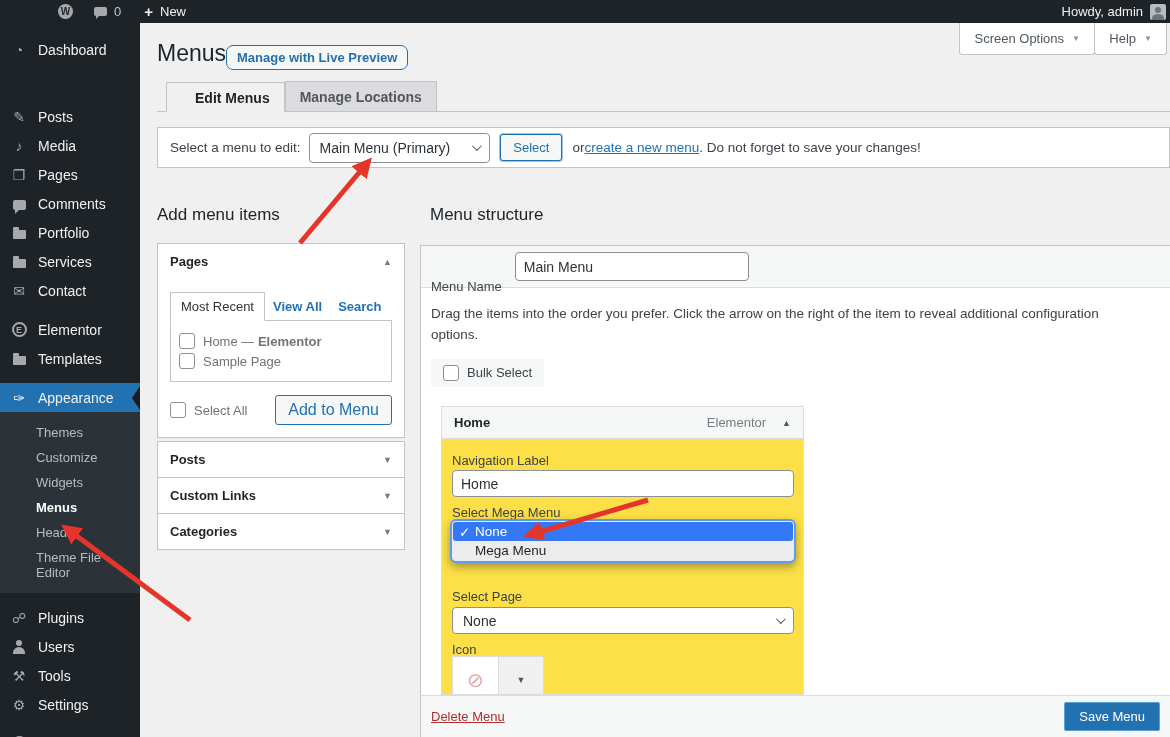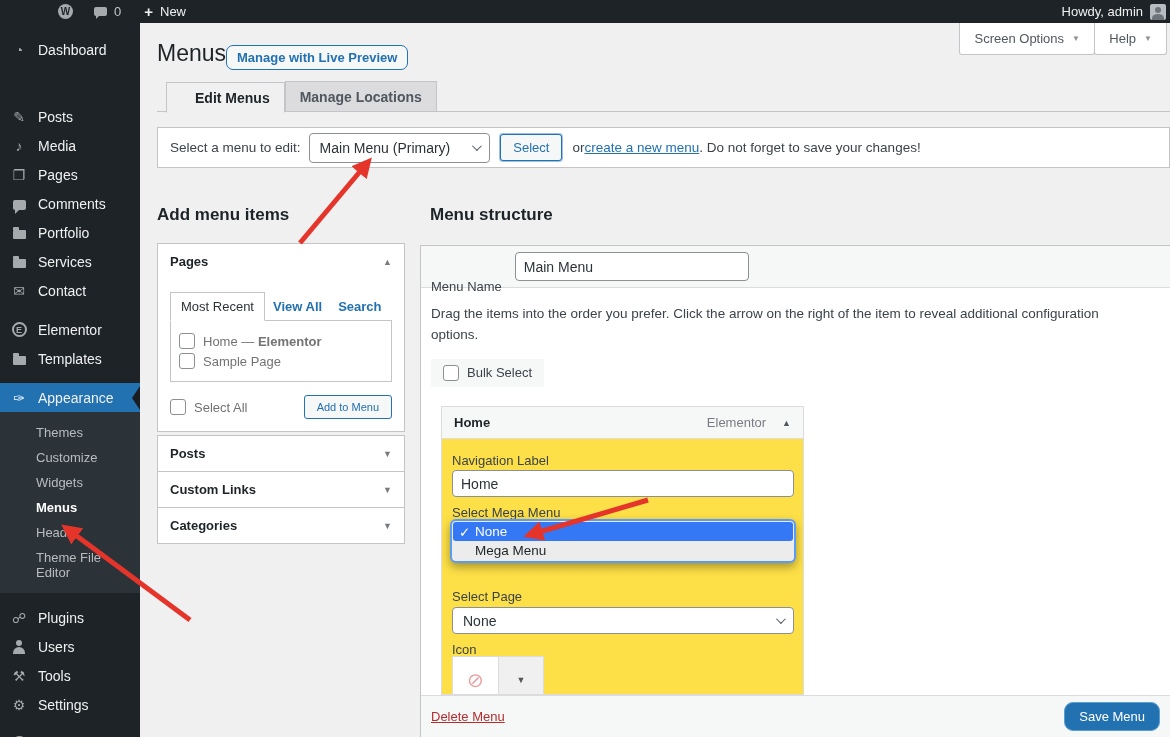--- a/index.html
+++ b/index.html
@@ -64,35 +64,35 @@
     display:flex; align-items:center; padding:0 12px; font-size:13.5px; color:#3c434a; }
   .fake-select { display:flex; align-items:center; gap:22px; border:1px solid #8c8f94; border-radius:4px; background:#fff;
     height:30px; padding:0 10px; margin:0 10px 0 8px; font-size:14px; color:#2c3338; cursor:pointer; }
   .chev { width:7px; height:7px; border-right:1.8px solid #50575e; border-bottom:1.8px solid #50575e; transform:rotate(45deg) translateY(-2px); }
   .btn-select { padding:5px 12px; font-size:13px; color:#2271b1; background:#f6f7f7; border:1px solid #2271b1;
     border-radius:3px; box-shadow:0 0 0 1px #9ec2e6; margin-right:10px; cursor:pointer; }
   a.bluelink { color:#2271b1; text-decoration:underline; cursor:pointer; }
 
   
   .leftcol { position:absolute; left:157px; top:205px; width:248px; }
-  .colhead { font-size:17px; font-weight:700; color:#1d2327; }
+  .colhead { font-size:17px; font-weight:400; color:#1d2327; }
   .panel { border:1px solid #c3c4c7; background:#fff; }
   .panel-h { display:flex; align-items:center; justify-content:space-between; padding:0 12px; height:35px;
     font-size:13px; font-weight:600; color:#1d2327; cursor:pointer; }
   .acc-tri { font-size:9px; color:#787c82; }
   .pages-body { padding:0 12px 12px; }
   .itabs { margin-top:13px; position:relative; z-index:2; display:flex; align-items:flex-end; }
   .itab-on { background:#fff; border:1px solid #c3c4c7; border-bottom:1px solid #fff; margin-bottom:-1px;
     padding:6px 10px; font-size:13px; color:#2c3338; cursor:pointer; }
   .itab-link { padding:6px 8px; font-size:13px; color:#2271b1; font-weight:bold; cursor:pointer; }
   .tabpanel { position:relative; z-index:1; border:1px solid #c3c4c7; background:#fff; padding:10px 8px; }
   .chkrow { display:flex; align-items:center; gap:8px; font-size:13px; color:#737373; padding:2px 0; }
   .cb { width:16px; height:16px; border:1px solid #8c8f94; border-radius:3px; background:#fff; flex:none; cursor:pointer; }
   .addrow { display:flex; align-items:center; justify-content:space-between; margin-top:13px; }
-  .btn-sec { padding:5px 12px; font-size:11px; color:#2271b1; background:#f6f7f7; border:1px solid #2271b1; border-radius:3px; cursor:pointer; }
+  .btn-sec { padding:5px 12px; font-size:16px; color:#2271b1; background:#f6f7f7; border:1px solid #2271b1; border-radius:3px; cursor:pointer; }
   .panel.stack { margin-top:3px; }
   .panel.stack + .panel.stack { margin-top:-1px; }
 
   
   .structhead { position:absolute; left:430px; top:205px; }
   .structbox { position:absolute; left:420px; top:245px; width:750px; height:492px; background:#fff; border:1px solid #c3c4c7; border-right:none; border-bottom:none; }
   .mn-row { height:42px; background:#f6f7f7; border-bottom:1px solid #dcdcde; display:flex; align-items:center; padding:0 10px; gap:13px; }
   .lbl13 { font-size:13px; color:#3c434a;margin-top:40px; }
   .txt { height:29px; border:1px solid #8c8f94; border-radius:4px; padding:0 8px; font-size:14px; color:#2c3338; background:#fff; font-family:"Liberation Sans",sans-serif; }
   .mn-row .txt { width:234px; }
@@ -119,21 +119,21 @@
   .selectbox .chev { margin-left:auto; }
   .iconpick { position:absolute; left:10px; top:217px; display:flex; border:1px solid #dcdcde; }
   .ip-a { width:46px; height:46px; background:#fff; display:flex; align-items:center; justify-content:center;
     color:#e9a2a2; font-size:20px; border-right:1px solid #dcdcde; cursor:pointer; }
   .ip-b { width:44px; height:46px; background:#f0f0f1; display:flex; align-items:center; justify-content:center; color:#50575e; font-size:9px; cursor:pointer; }
 
   .sfooter { position:absolute; left:0; right:0; bottom:0; height:42px; background:#f6f7f7; border-top:1px solid #dcdcde;
     display:flex; align-items:center; padding:0 10px; z-index:8; }
   .dellink { font-size:13px; color:#b32d2e; text-decoration:underline; cursor:pointer; }
   .btn-primary { margin-left:auto; padding:6px 14px; background:#2271b1; color:#fff; font-size:13px; font-weight:400;
-    border:1px solid #5a9fd4; border-radius:9px; cursor:pointer; }
+    border:1px solid #5a9fd4; border-radius:2px; cursor:pointer; }
 
   .arrows { position:absolute; left:0; top:0; z-index:40; pointer-events:none; }
 </style>
 </head>
 <body>
 
 <div class="page">
 
   <div class="adminbar">
     <div class="ab-left">

